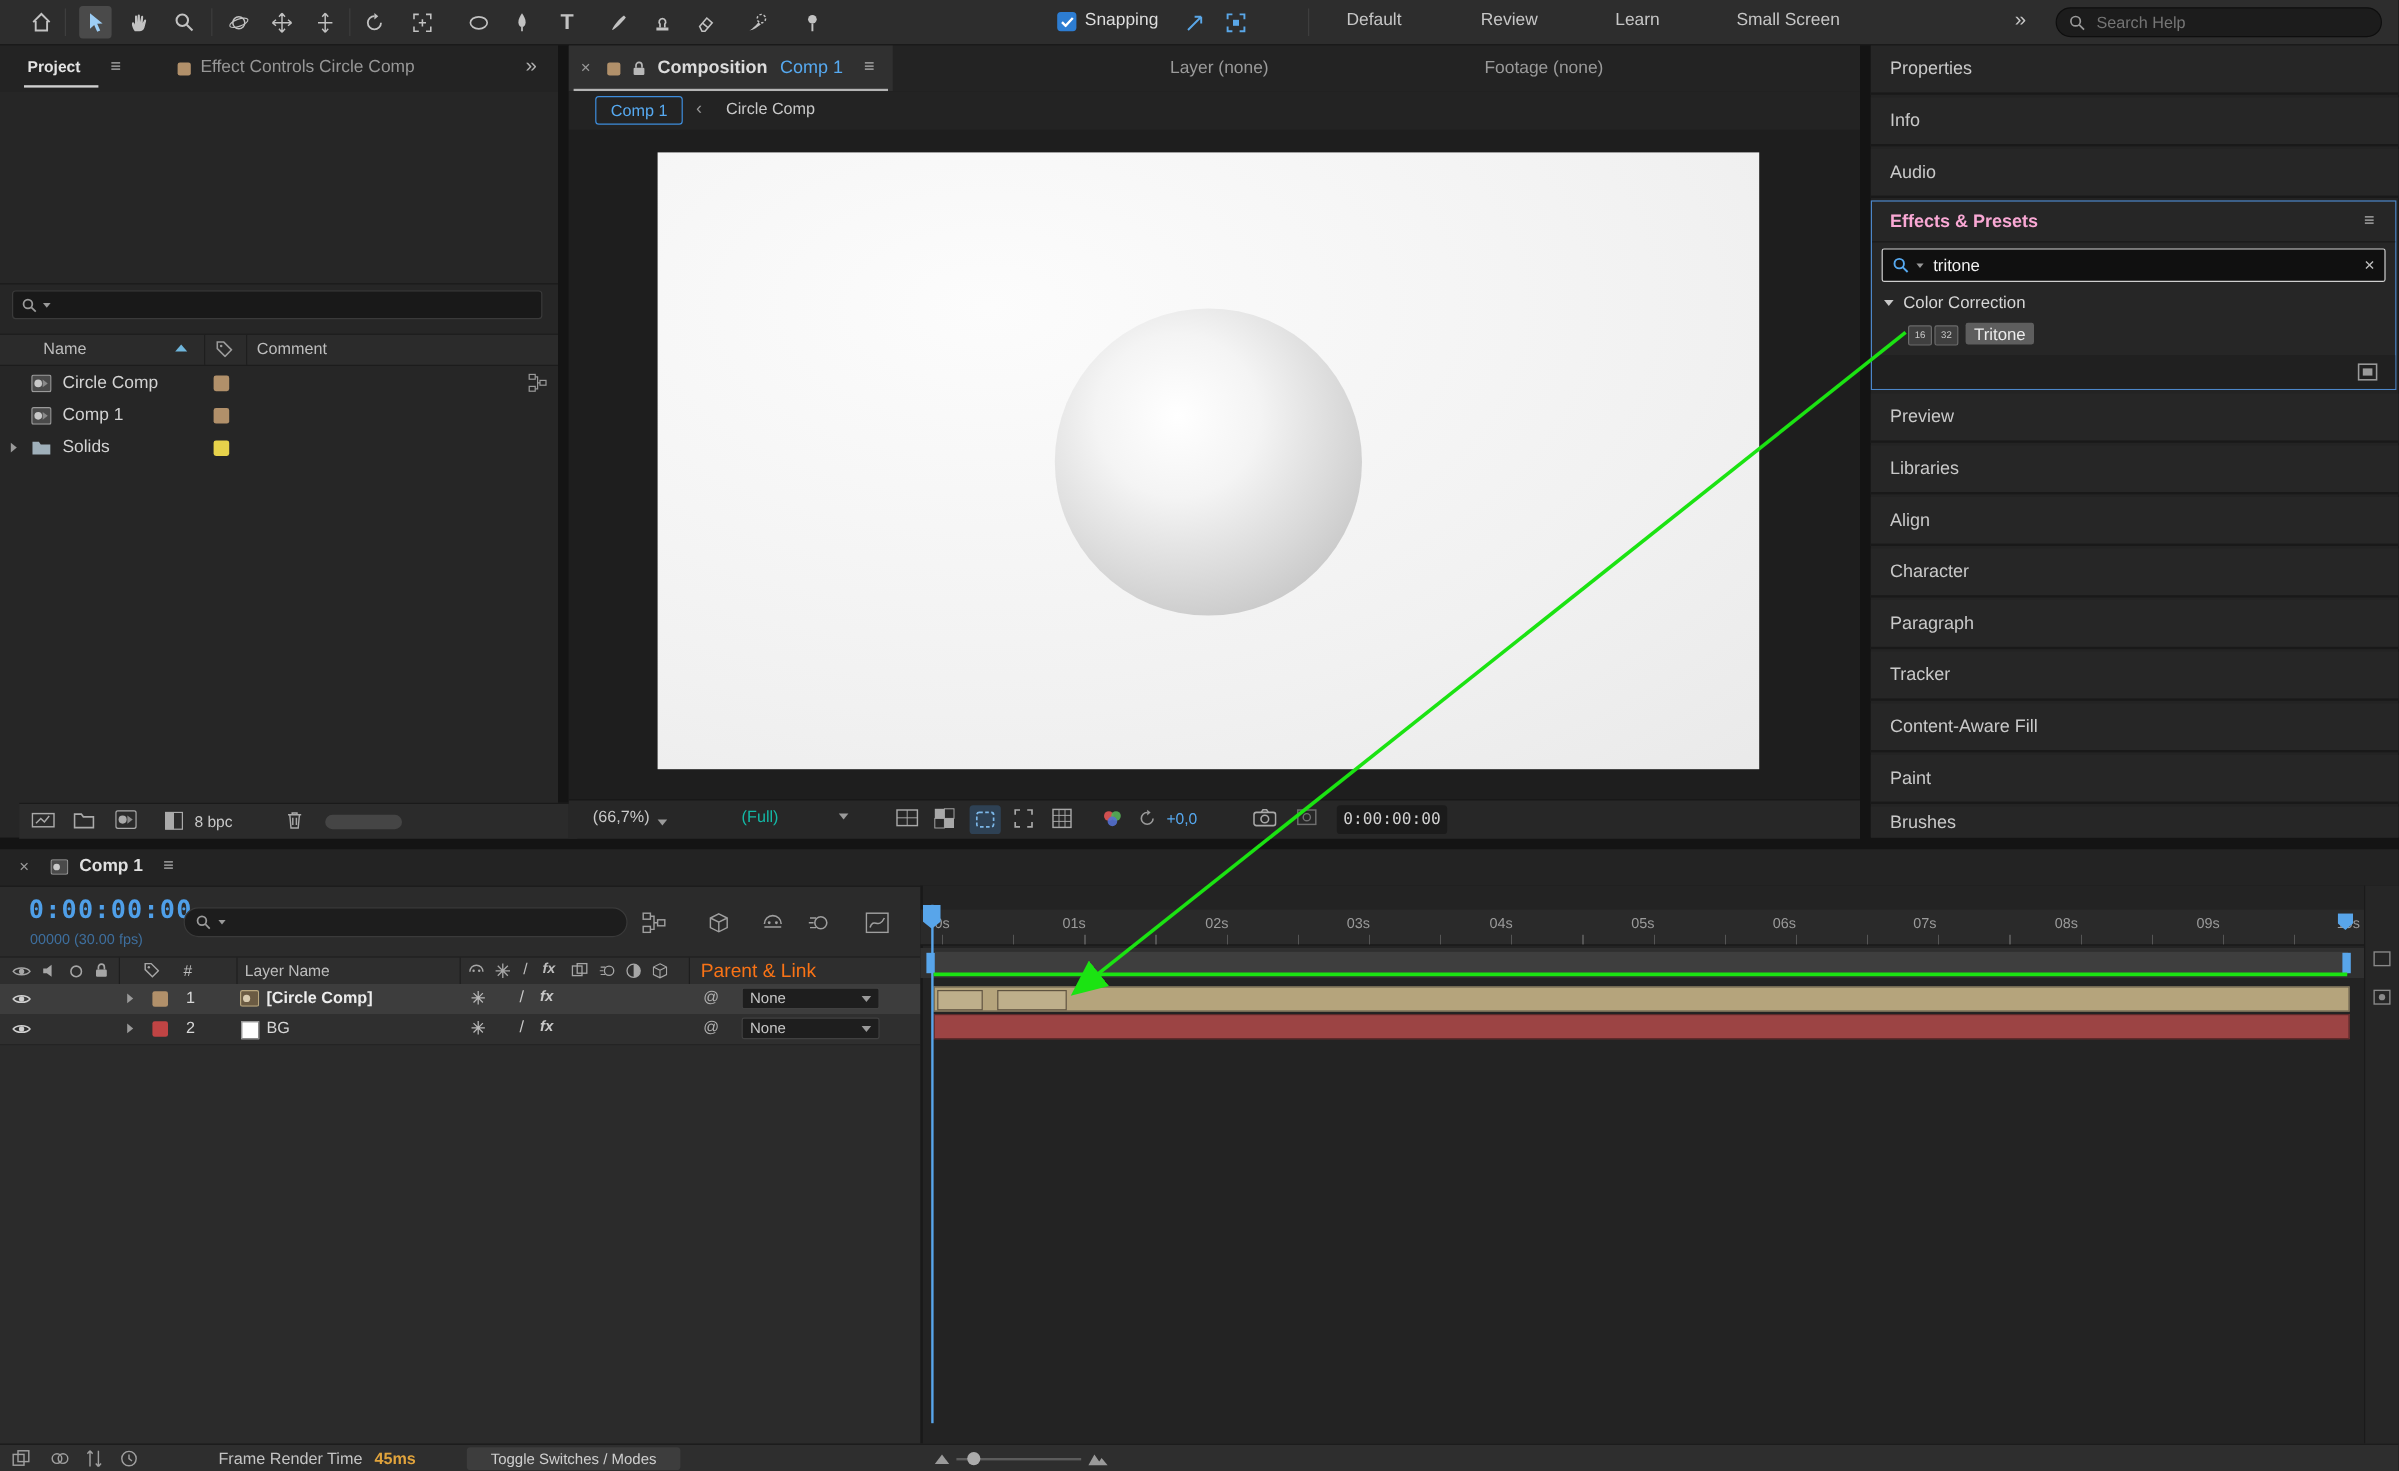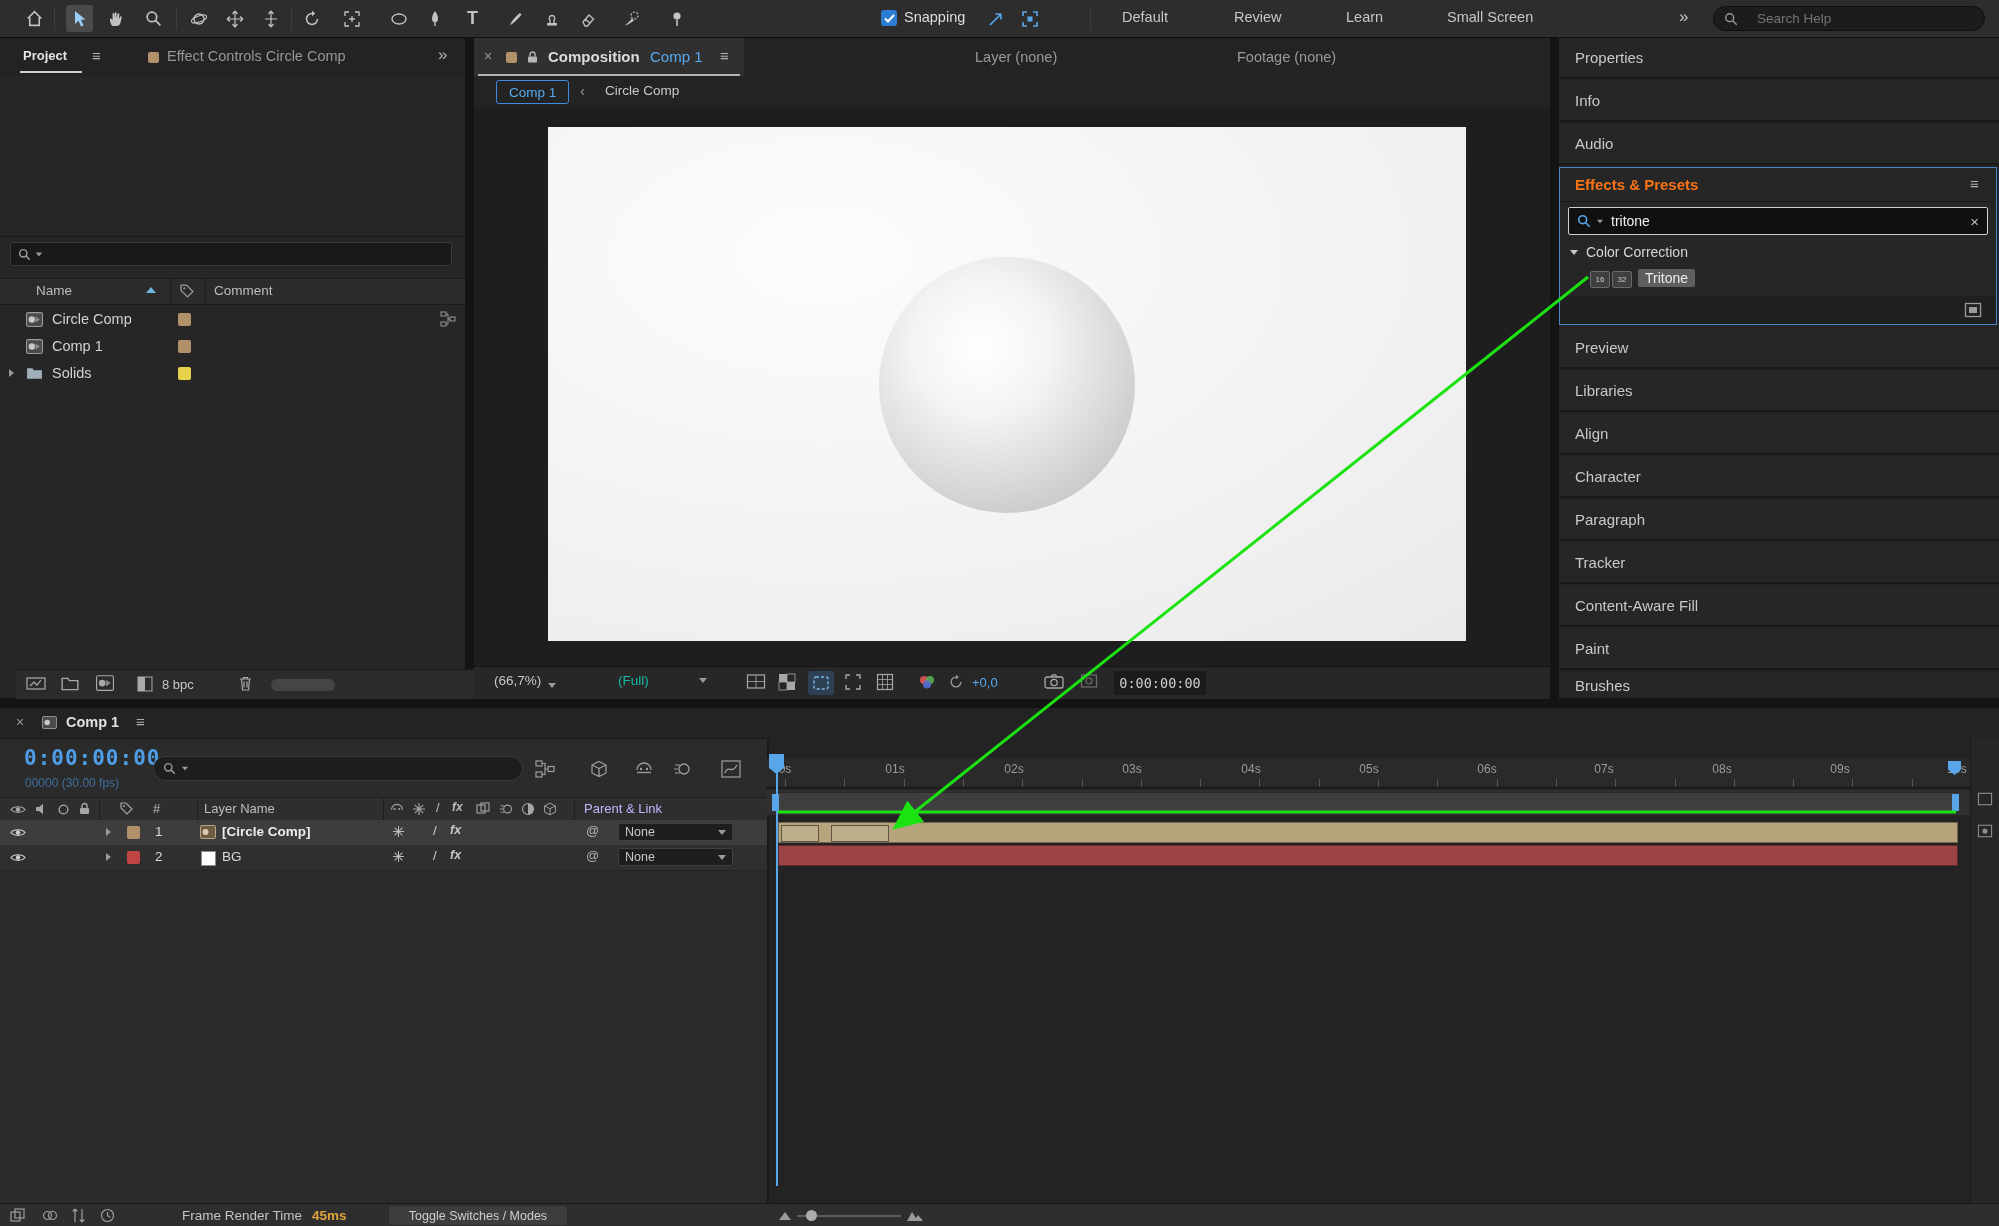--- a/index.html
+++ b/index.html
@@ -150,21 +150,21 @@
         </svg>
     </div>
     <div class="tsep" style="left:1090px"></div>
 
     <span class="ws" style="left:1122px">Default</span>
     <span class="ws" style="left:1234px">Review</span>
     <span class="ws" style="left:1346px">Learn</span>
     <span class="ws" style="left:1447px">Small Screen</span>
     <span class="ws" style="left:1679px;top:7px;font-size:17px">»</span>
 
-    <div class="abs" style="left:1713px;top:6px;width:272px;height:25px;background:#1c1c1c;border:1px solid #0e0e0e;border-radius:13px;display:flex;align-items:center;padding:0 10px;box-sizing:border-box;gap:17px">
+    <div class="abs" style="left:1713px;top:6px;width:272px;height:25px;background:#1c1c1c;border:1px solid #0e0e0e;border-radius:13px;display:flex;align-items:center;padding:0 10px;box-sizing:border-box;gap:7px">
       <svg width="14" height="14" viewBox="0 0 16 16" style="color:#9a9a9a">
           <circle cx="6.5" cy="6.5" r="4.5" fill="none" stroke="currentColor" stroke-width="1.6"></circle>
           <line x1="10" y1="10" x2="14.5" y2="14.5" stroke="currentColor" stroke-width="1.6"></line>
         </svg>
       <input style="width: 210px; font-size: 13.5px; color: rgb(200, 200, 200);" placeholder="Search Help">
     </div>
   </header>
 
   <section class="panel" style="left:0;top:38px;width:465px;height:660px">
     <div class="tabbar">
@@ -351,21 +351,21 @@
       </div>
     <div class="rp-row" style="top:43px">
         <span>Info</span>
       </div>
     <div class="rp-row" style="top:86px">
         <span>Audio</span>
       </div>
 
     <div class="abs" style="left:0;top:129px;width:438px;height:158px;border:1px solid #4c86c8;background:#262626;box-sizing:border-box">
       <div class="abs" style="left:0;top:0;width:100%;height:33px;border-bottom:1px solid #1b1b1b">
-        <span class="abs nw" style="left:15px;top:8px;font-size:15px;color:#f97316;font-weight:bold">Effects &amp; Presets</span>
+        <span class="abs nw" style="left:15px;top:8px;font-size:15px;color:#f9a8d4;font-weight:bold">Effects &amp; Presets</span>
         <span class="abs" style="left:410px;top:7px;font-size:15px;color:#b0b0b0">≡</span>
       </div>
       <div class="abs" style="left:8px;top:39px;width:420px;height:28px;background:#101010;border:1px solid #cfcfcf;border-radius:2px;display:flex;align-items:center;padding:0 8px;box-sizing:border-box;gap:5px">
         <svg width="14" height="14" viewBox="0 0 16 16" style="color:#56a9f0">
             <circle cx="6.5" cy="6.5" r="4.5" fill="none" stroke="currentColor" stroke-width="1.8"></circle>
             <line x1="10" y1="10" x2="14.5" y2="14.5" stroke="currentColor" stroke-width="1.8"></line>
           </svg>
         <div class="tri-down" style="transform:scale(.75)"></div>
         <input style="flex: 1 1 0%; font-size: 14px; color: rgb(240, 240, 240);" value="tritone">
         <span style="font-size:15px;color:#bdbdbd">×</span>
@@ -522,21 +522,21 @@
           <path d="M2 5 H7 M1 9 H5 M2 13 H7" stroke="currentColor" stroke-width="1.2"></path>
         </svg>
       <svg class="abs" style="left:521px;top:4px;color:#a6a6a6" width="14" height="14" viewBox="0 0 14 14">
           <circle cx="7" cy="7" r="5.5" fill="none" stroke="currentColor" stroke-width="1.1"></circle>
           <path d="M7 1.5 A5.5 5.5 0 0 1 7 12.5 Z" fill="currentColor"></path>
         </svg>
       <svg class="abs" style="left:543px;top:4px;color:#a6a6a6" width="14" height="14" viewBox="0 0 18 18">
           <path d="M9 1.5 16 5 16 13 9 16.5 2 13 2 5 Z M9 8.5 16 5 M9 8.5 2 5 M9 8.5 V16.5" fill="none" stroke="currentColor" stroke-width="1.2"></path>
         </svg>
       <div class="vline" style="left:574px;top:0;height:22px"></div>
-      <span class="abs nw" style="left:584px;top:3px;font-size:13px;color:#c4b5fd">Parent &amp; Link</span>
+      <span class="abs nw" style="left:584px;top:3px;font-size:16px;color:#f97316">Parent &amp; Link</span>
     </div>
 
     <div class="abs" style="left:0;top:112px;width:767px;height:25px;background:#3d3d3d;border-bottom:1px solid #242424">
       <svg class="abs" style="left:10px;top:7px;color:#cfcfcf" width="16" height="11" viewBox="0 0 16 11">
           <path d="M1 5.5 C3.5 1.8 12.5 1.8 15 5.5 C12.5 9.2 3.5 9.2 1 5.5 Z" fill="none" stroke="currentColor" stroke-width="1.2"></path>
           <circle cx="8" cy="5.5" r="2.2" fill="currentColor"></circle>
         </svg>
       <div class="tri-right abs" style="left:106px;top:8px"></div>
       <div class="lblsq" style="left:127px;top:6px;background:#b1906a"></div>
       <span class="abs" style="left:155px;top:4px;font-size:13.5px;color:#d8d8d8">1</span>

